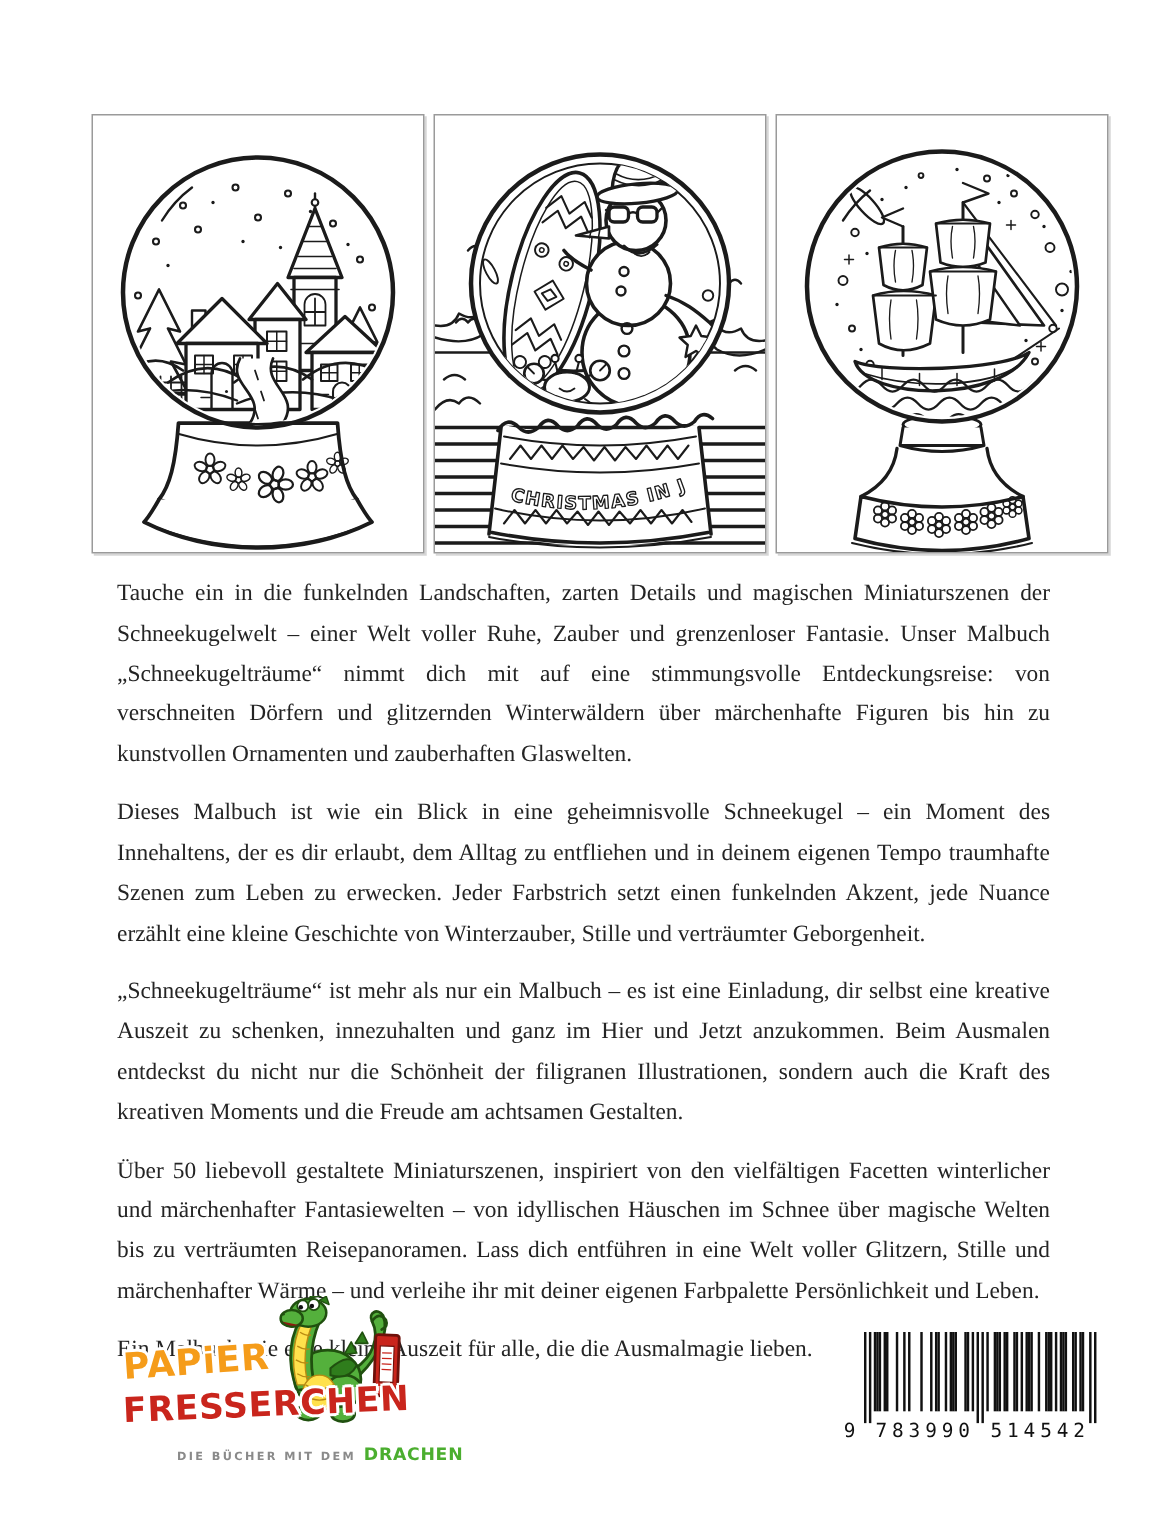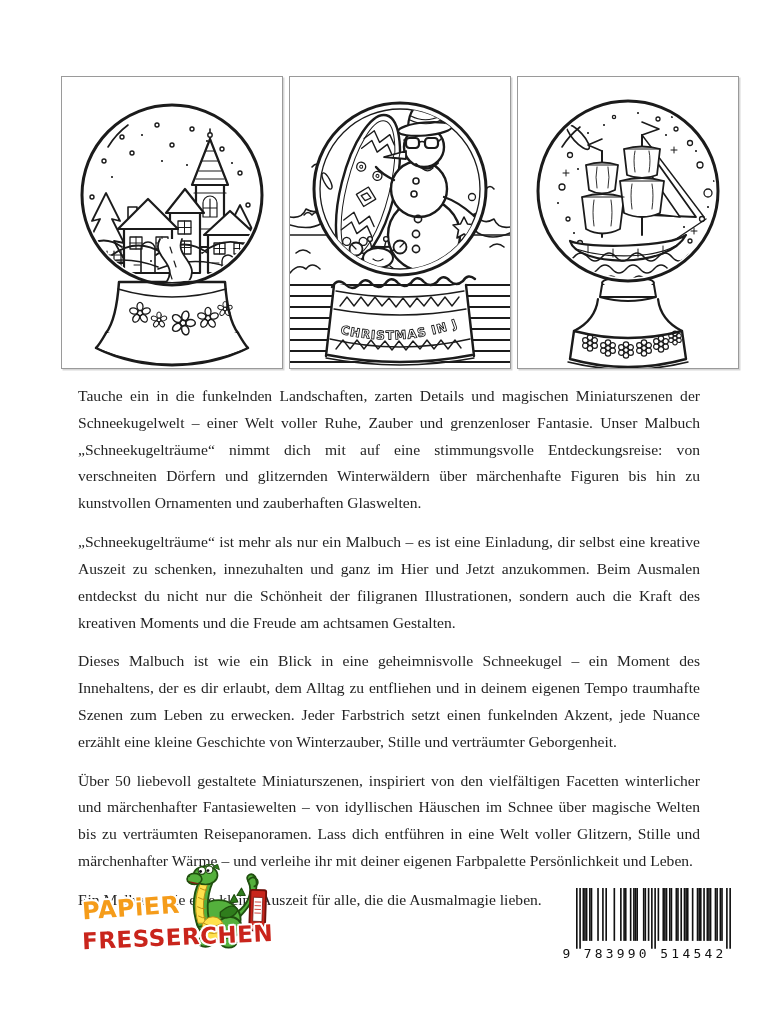--- a/index.html
+++ b/index.html
@@ -340,22 +340,22 @@
             </g>
           </g>
           <path d="M44,70 A80,80 0 0 1 62,50" stroke-width="1.6"></path>
         </g>
       </svg>
     </figure>
   </div>
 
   <div class="blurb">
     <p>Tauche ein in die funkelnden Landschaften, zarten Details und magischen Miniaturszenen der Schneekugelwelt – einer Welt voller Ruhe, Zauber und grenzenloser Fantasie. Unser Malbuch „Schneekugelträume“ nimmt dich mit auf eine stimmungsvolle Entdeckungsreise: von verschneiten Dörfern und glitzernden Winterwäldern über märchenhafte Figuren bis hin zu kunstvollen Ornamenten und zauberhaften Glaswelten.</p>
+    <p>Dieses Malbuch ist wie ein Blick in eine geheimnisvolle Schneekugel – ein Moment des Innehaltens, der es dir erlaubt, dem Alltag zu entfliehen und in deinem eigenen Tempo traumhafte Szenen zum Leben zu erwecken. Jeder Farbstrich setzt einen funkelnden Akzent, jede Nuance erzählt eine kleine Geschichte von Winterzauber, Stille und verträumter Geborgenheit.</p>
     <p>„Schneekugelträume“ ist mehr als nur ein Malbuch – es ist eine Einladung, dir selbst eine kreative Auszeit zu schenken, innezuhalten und ganz im Hier und Jetzt anzukommen. Beim Ausmalen entdeckst du nicht nur die Schönheit der filigranen Illustrationen, sondern auch die Kraft des kreativen Moments und die Freude am achtsamen Gestalten.</p>
-    <p>Dieses Malbuch ist wie ein Blick in eine geheimnisvolle Schneekugel – ein Moment des Innehaltens, der es dir erlaubt, dem Alltag zu entfliehen und in deinem eigenen Tempo traumhafte Szenen zum Leben zu erwecken. Jeder Farbstrich setzt einen funkelnden Akzent, jede Nuance erzählt eine kleine Geschichte von Winterzauber, Stille und verträumter Geborgenheit.</p>
     <p>Über 50 liebevoll gestaltete Miniaturszenen, inspiriert von den vielfältigen Facetten winterlicher und märchenhafter Fantasiewelten – von idyllischen Häuschen im Schnee über magische Welten bis zu verträumten Reisepanoramen. Lass dich entführen in eine Welt voller Glitzern, Stille und märchenhafter Wärme – und verleihe ihr mit deiner eigenen Farbpalette Persönlichkeit und Leben.</p>
     <p>Ein Malbuch wie eine kleine Auszeit für alle, die die Ausmalmagie lieben.</p>
   </div>
 
   <div class="logo">
     <svg class="dragon" viewBox="0 0 130 95">
       <g stroke="#20500f" stroke-width="2" stroke-linejoin="round" stroke-linecap="round">
         <path d="M92,52 C104,44 110,30 104,18 C101,12 108,8 112,14 C117,26 108,44 96,56 Z" fill="#54B03C"></path>
         <path d="M104,18 q5,-7 10,-1 q2,5 -3,7" fill="none"></path>
         <ellipse cx="72" cy="60" rx="24" ry="21" fill="#54B03C"></ellipse>
@@ -382,20 +382,24 @@
         <circle cx="60.6" cy="7" r="1.6" fill="#111" stroke="none"></circle>
       </g>
       <g transform="rotate(2 114 50)">
         <rect x="106" y="28" width="17" height="44" rx="2" fill="#C9251C" stroke="#6e100a" stroke-width="2"></rect>
         <rect x="109.5" y="36" width="10" height="26" fill="#fff" stroke="#6e100a" stroke-width="0.8"></rect>
         <path d="M111,41 h7 M111,45 h7 M111,49 h7 M111,53 h7" stroke="#C9251C" stroke-width="0.9"></path>
       </g>
     </svg>
     <div class="logo-word logo-word1">PAPiER</div>
     <div class="logo-word logo-word2">FRESSERCHEN</div>
+    <div class="logo-tagline">
+      <span class="tg-gray">DIE BÜCHER MIT DEM</span>
+      <span class="tg-green">DRACHEN</span>
+    </div>
   </div>
 
   <div class="barcode">
     <svg id="barcode-svg" viewBox="0 0 152 64">
         <rect x="12.00" y="0" width="1.45" height="54" fill="#111"></rect>
         <rect x="14.90" y="0" width="1.45" height="54" fill="#111"></rect>
         <rect x="17.80" y="0" width="1.45" height="47" fill="#111"></rect>
         <rect x="19.25" y="0" width="1.45" height="47" fill="#111"></rect>
         <rect x="20.70" y="0" width="1.45" height="47" fill="#111"></rect>
         <rect x="23.60" y="0" width="1.45" height="47" fill="#111"></rect>

